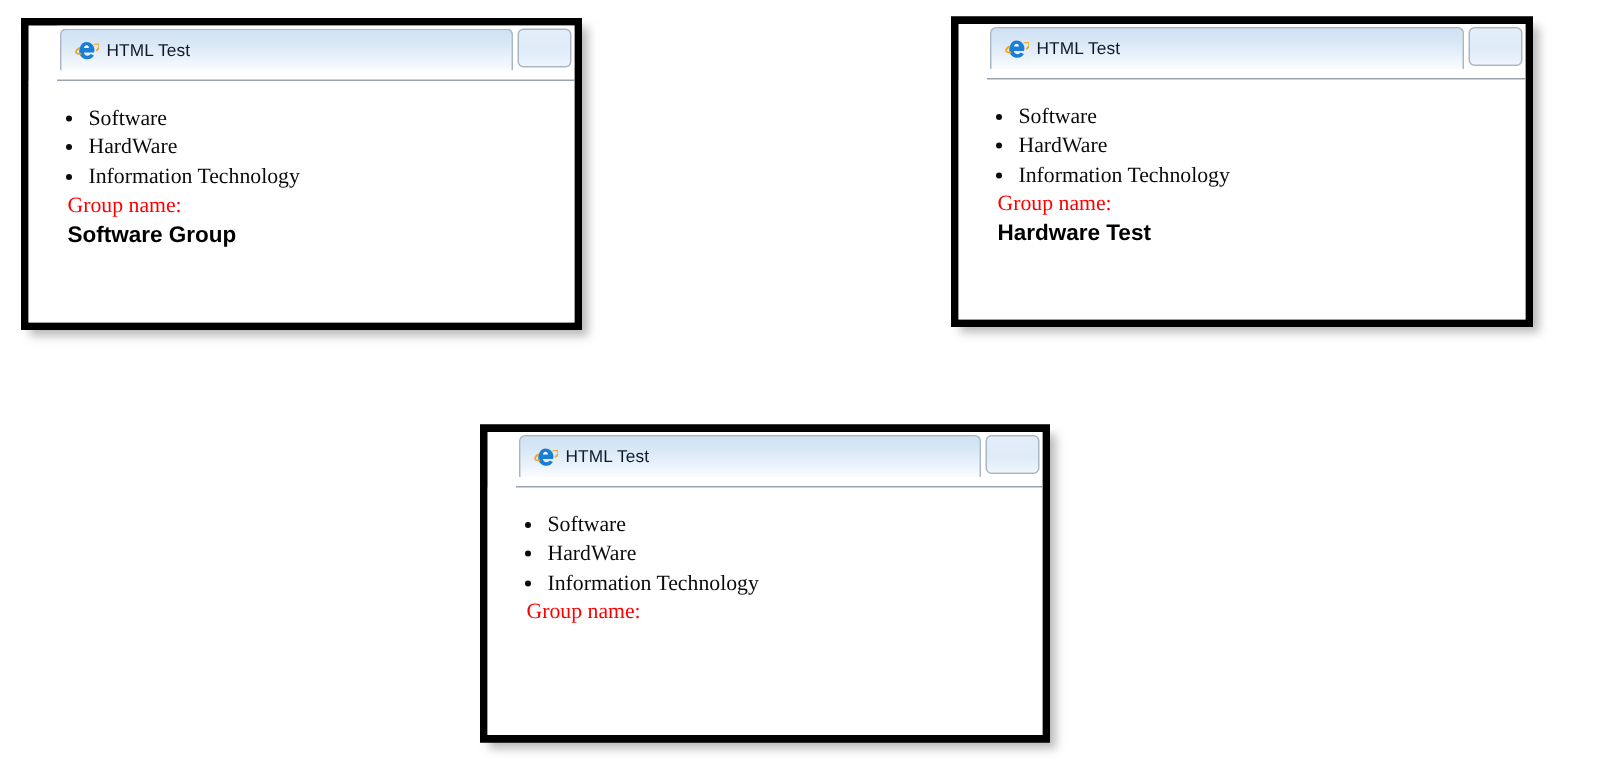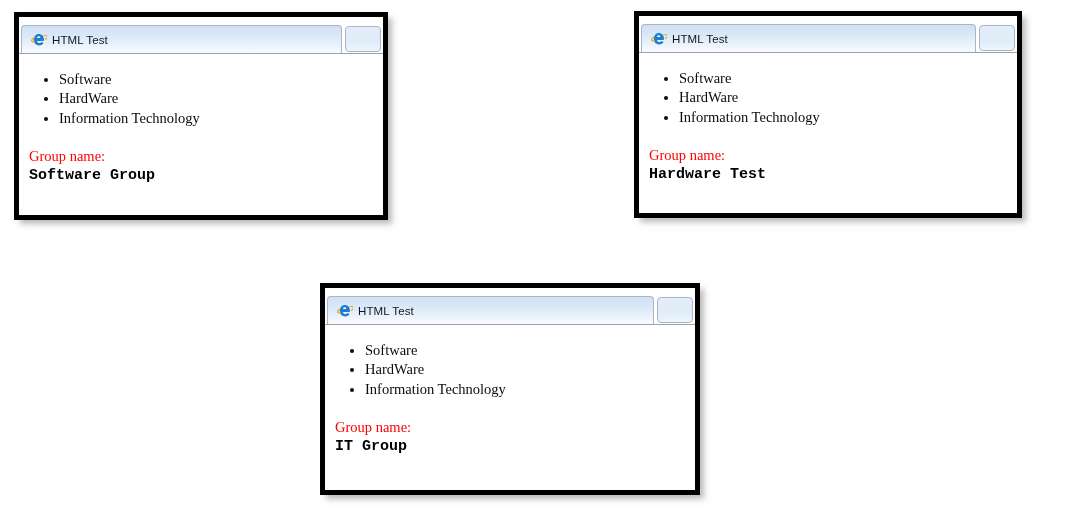--- a/index.html
+++ b/index.html
@@ -37,23 +37,24 @@
   }
 
   
   .tab-strip {
     position: relative;
     height: 37px;
     flex: 0 0 auto;
     background: #ffffff;
     border-bottom: 1px solid #9aa3ad;
     display: flex;
-    align-items: flex-end;
+    align-items: flex-start;
     padding: 2px 2px 0 2px;
     box-sizing: border-box;
+    margin-left: 19px;
   }
   .tab {
     position: relative;
     flex: 1 1 auto;
     height: 28px;
     display: flex;
     align-items: center;
     padding: 0 8px;
     box-sizing: border-box;
     border: 1px solid #a9b6c4;
@@ -107,31 +108,31 @@
     margin: 8px 0 0 0;
     list-style-type: disc;
   }
   .topic-list li {
     font-family: "Liberation Serif", serif;
     font-size: 14.5px;
     line-height: 1.33;
     color: #0b0b0b;
   }
   .group-block {
-    margin-top: 19px;
-    padding-left: 10px;
+    margin-top: 0;
+    padding-left: 26px;
   }
   .group-label {
     font-family: "Liberation Serif", serif;
     font-size: 14.5px;
     color: #ff0000;
     line-height: 1.25;
   }
   .group-value {
-    font-family: Liberation Mono, monospace;
+    font-family: Liberation Sans, sans-serif;
     font-size: 15px;
     font-weight: bold;
     color: #000000;
     line-height: 1.3;
     margin-top: 1px;
   }
 </style>
 </head>
 <body>
 
@@ -215,18 +216,17 @@
     </div>
 
     <div class="page-body">
       <ul class="topic-list">
         <li>Software</li>
         <li>HardWare</li>
         <li>Information Technology</li>
       </ul>
       <div class="group-block">
         <div class="group-label">Group name:</div>
-        <div class="group-value">IT Group</div>
       </div>
     </div>
 
   </div>
 </div>
 
 </body></html>

